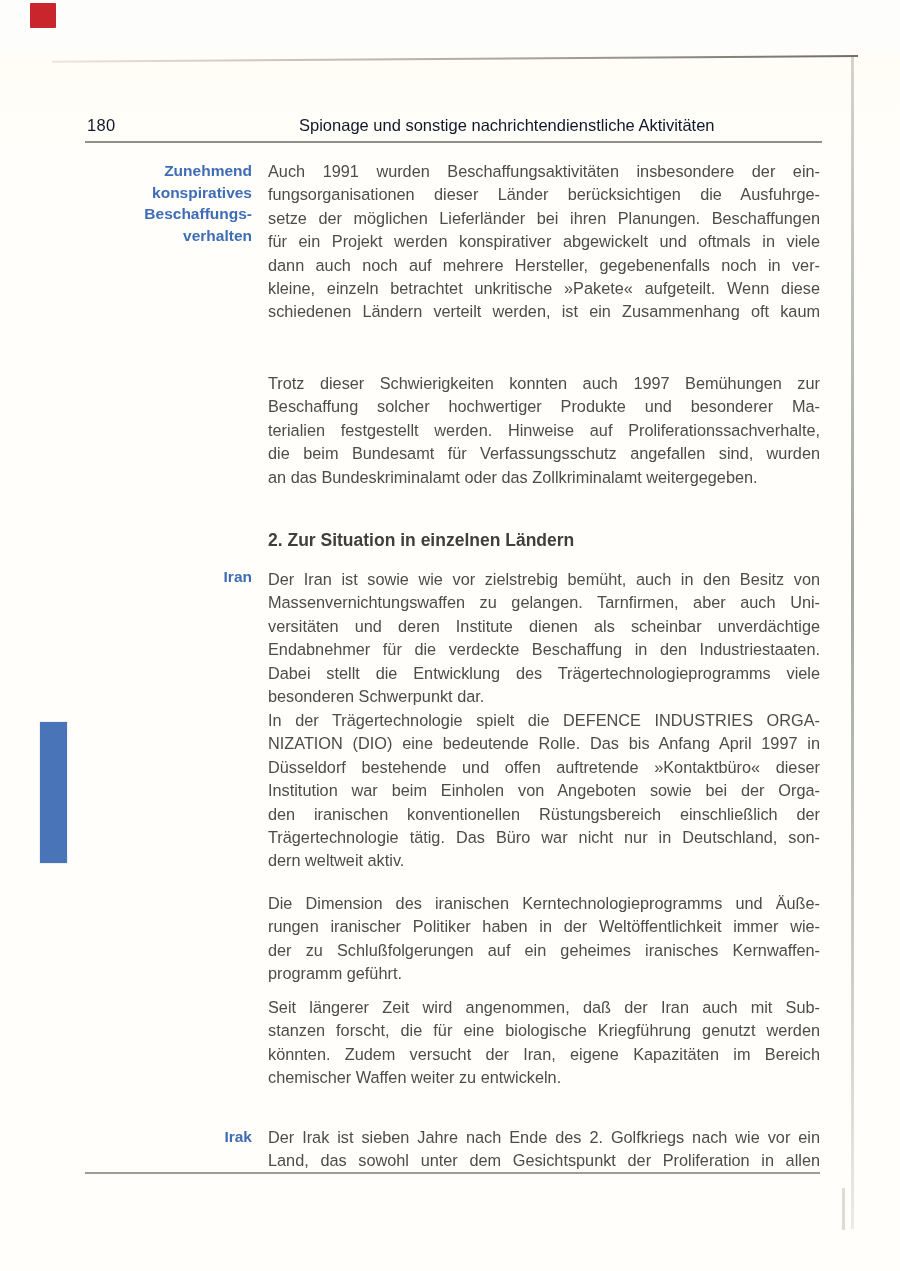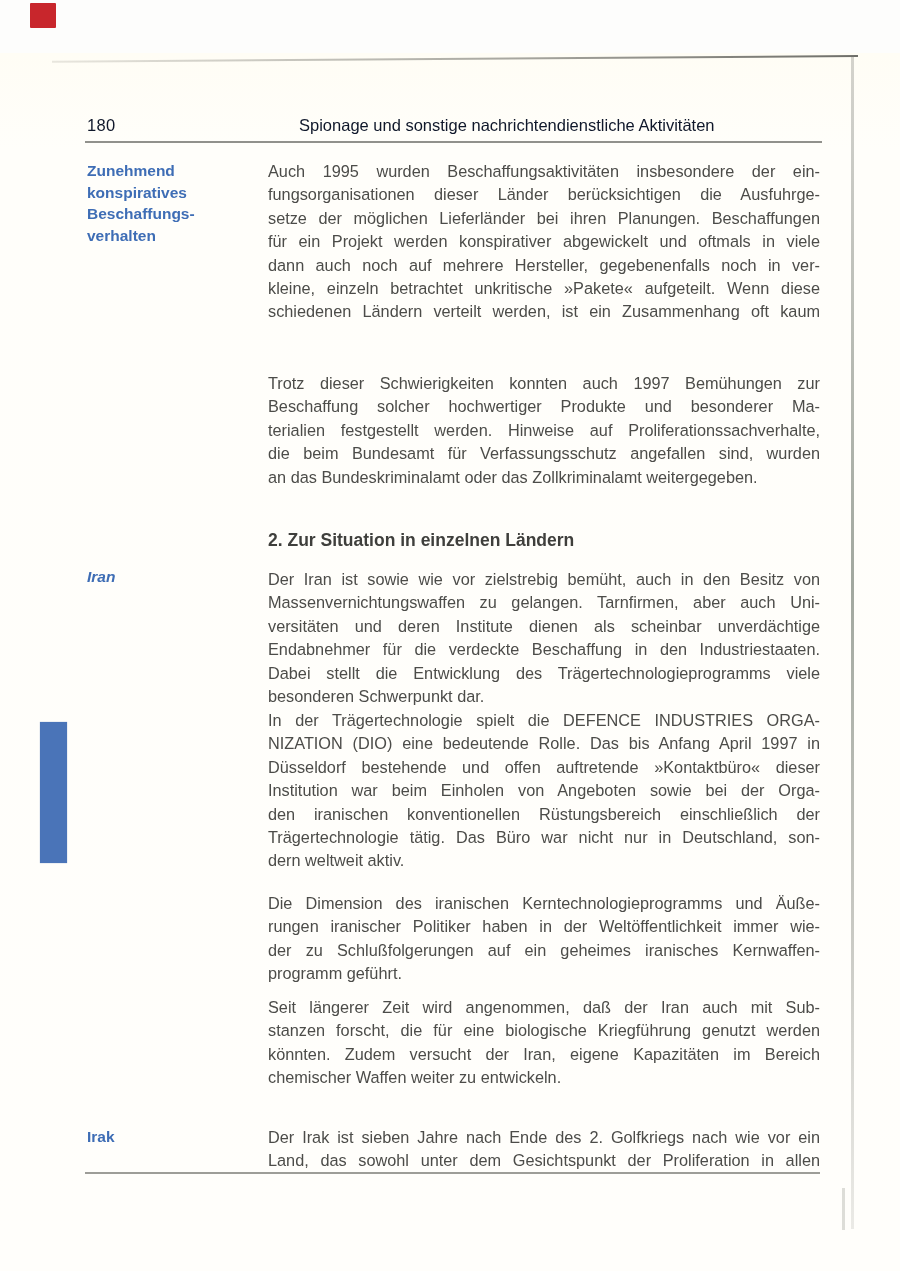--- a/index.html
+++ b/index.html
@@ -36,21 +36,21 @@
     font-size:16.5px;color:#0f172a;letter-spacing:.3px;
   }
   .runhead{
     position:absolute;left:268px;top:116px;width:560px;
     font-size:16.5px;color:#0f172a;margin-left:31px;
   }
   .hrule{position:absolute;left:85px;top:141px;width:737px;height:2px;background:#91918c;}
   .brule{position:absolute;left:85px;top:1172px;width:735px;height:2px;background:#9d9d98;}
   .mnote{
     position:absolute;left:87px;width:165px;
-    color:#3e6db5;font-weight:bold;font-size:15.5px;line-height:21.7px;
+    color:#3e6db5;font-weight:bold;font-size:15.5px;line-height:21.7px;text-align:right;
   }
   .mnote .ml{height:21.7px;overflow:hidden;}
   .heading{
     position:absolute;left:268px;top:530px;width:560px;
     font-size:17.5px;font-weight:bold;color:#3f3f3c;
   }
   .para{
     position:absolute;left:268px;width:552px;
     color:#4c4c49;font-size:16.3px;
   }
@@ -76,40 +76,40 @@
 <div class="hrule"></div>
 
 <div class="mnote" style="top:160px;">
   <div class="ml">Zunehmend</div>
   <div class="ml">konspiratives</div>
   <div class="ml">Beschaffungs-</div>
   <div class="ml">verhalten</div>
 </div>
 
 <div class="para" style="top:160px;">
-  <div class="ln just">Auch 1995 wurden Beschaffungsaktivitäten insbesondere der ein-</div>
+  <div class="ln just">Auch 1991 wurden Beschaffungsaktivitäten insbesondere der ein-</div>
   <div class="ln just">fungsorganisationen dieser Länder berücksichtigen die Ausfuhrge-</div>
   <div class="ln just">setze der möglichen Lieferländer bei ihren Planungen. Beschaffungen</div>
   <div class="ln just">für ein Projekt werden konspirativer abgewickelt und oftmals in viele</div>
   <div class="ln just">dann auch noch auf mehrere Hersteller, gegebenenfalls noch in ver-</div>
   <div class="ln just">kleine, einzeln betrachtet unkritische »Pakete« aufgeteilt. Wenn diese</div>
   <div class="ln just">schiedenen Ländern verteilt werden, ist ein Zusammenhang oft kaum</div>
 </div>
 
 <div class="para" style="top:372px;">
   <div class="ln just">Trotz dieser Schwierigkeiten konnten auch 1997 Bemühungen zur</div>
   <div class="ln just">Beschaffung solcher hochwertiger Produkte und besonderer Ma-</div>
   <div class="ln just">terialien festgestellt werden. Hinweise auf Proliferationssachverhalte,</div>
   <div class="ln just">die beim Bundesamt für Verfassungsschutz angefallen sind, wurden</div>
   <div class="ln lastln">an das Bundeskriminalamt oder das Zollkriminalamt weitergegeben.</div>
 </div>
 
 <div class="heading">2. Zur Situation in einzelnen Ländern</div>
 
-<div class="mnote" style="top:566px;font-style:italic;">
+<div class="mnote" style="top:566px;">
   <div class="ml">Iran</div>
 </div>
 
 <div class="para" style="top:568px;">
   <div class="ln just">Der Iran ist sowie wie vor zielstrebig bemüht, auch in den Besitz von</div>
   <div class="ln just">Massenvernichtungswaffen zu gelangen. Tarnfirmen, aber auch Uni-</div>
   <div class="ln just">versitäten und deren Institute dienen als scheinbar unverdächtige</div>
   <div class="ln just">Endabnehmer für die verdeckte Beschaffung in den Industriestaaten.</div>
   <div class="ln just">Dabei stellt die Entwicklung des Trägertechnologieprogramms viele</div>
   <div class="ln lastln">besonderen Schwerpunkt dar.</div>

